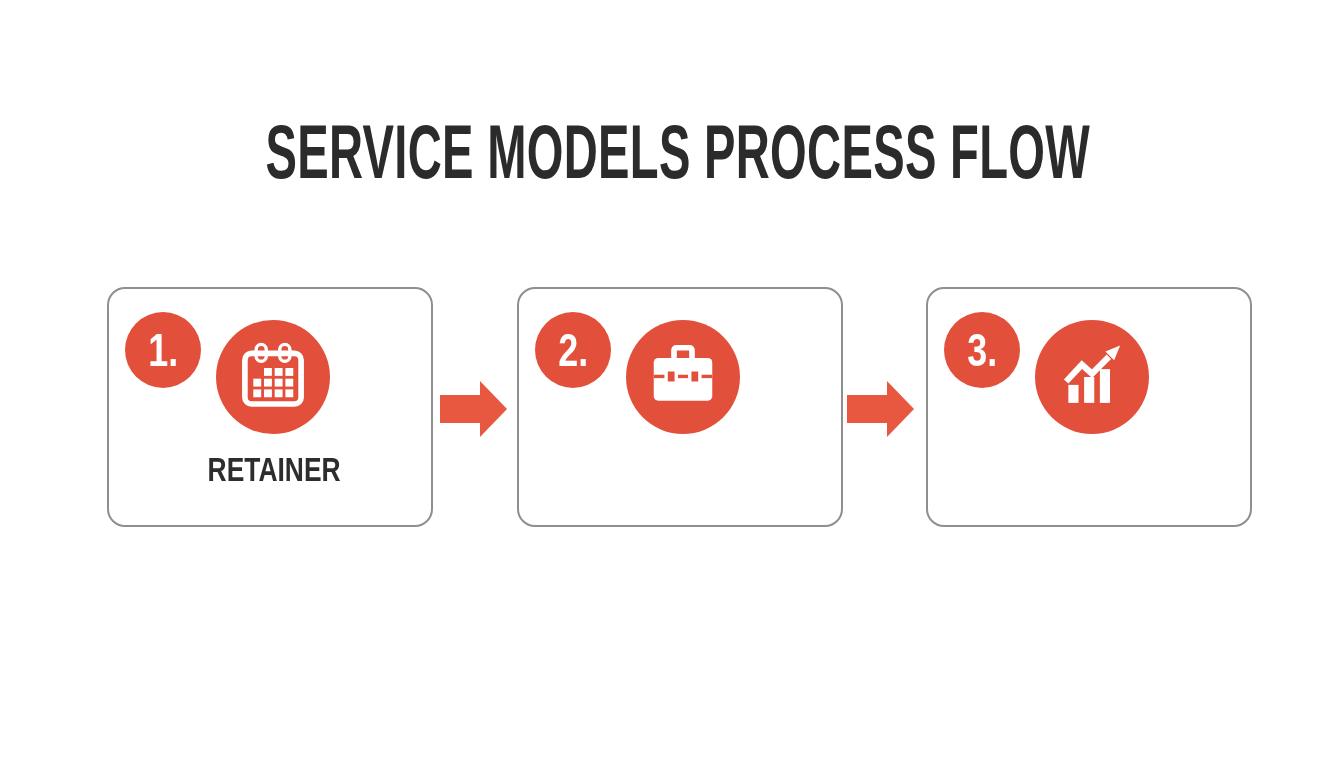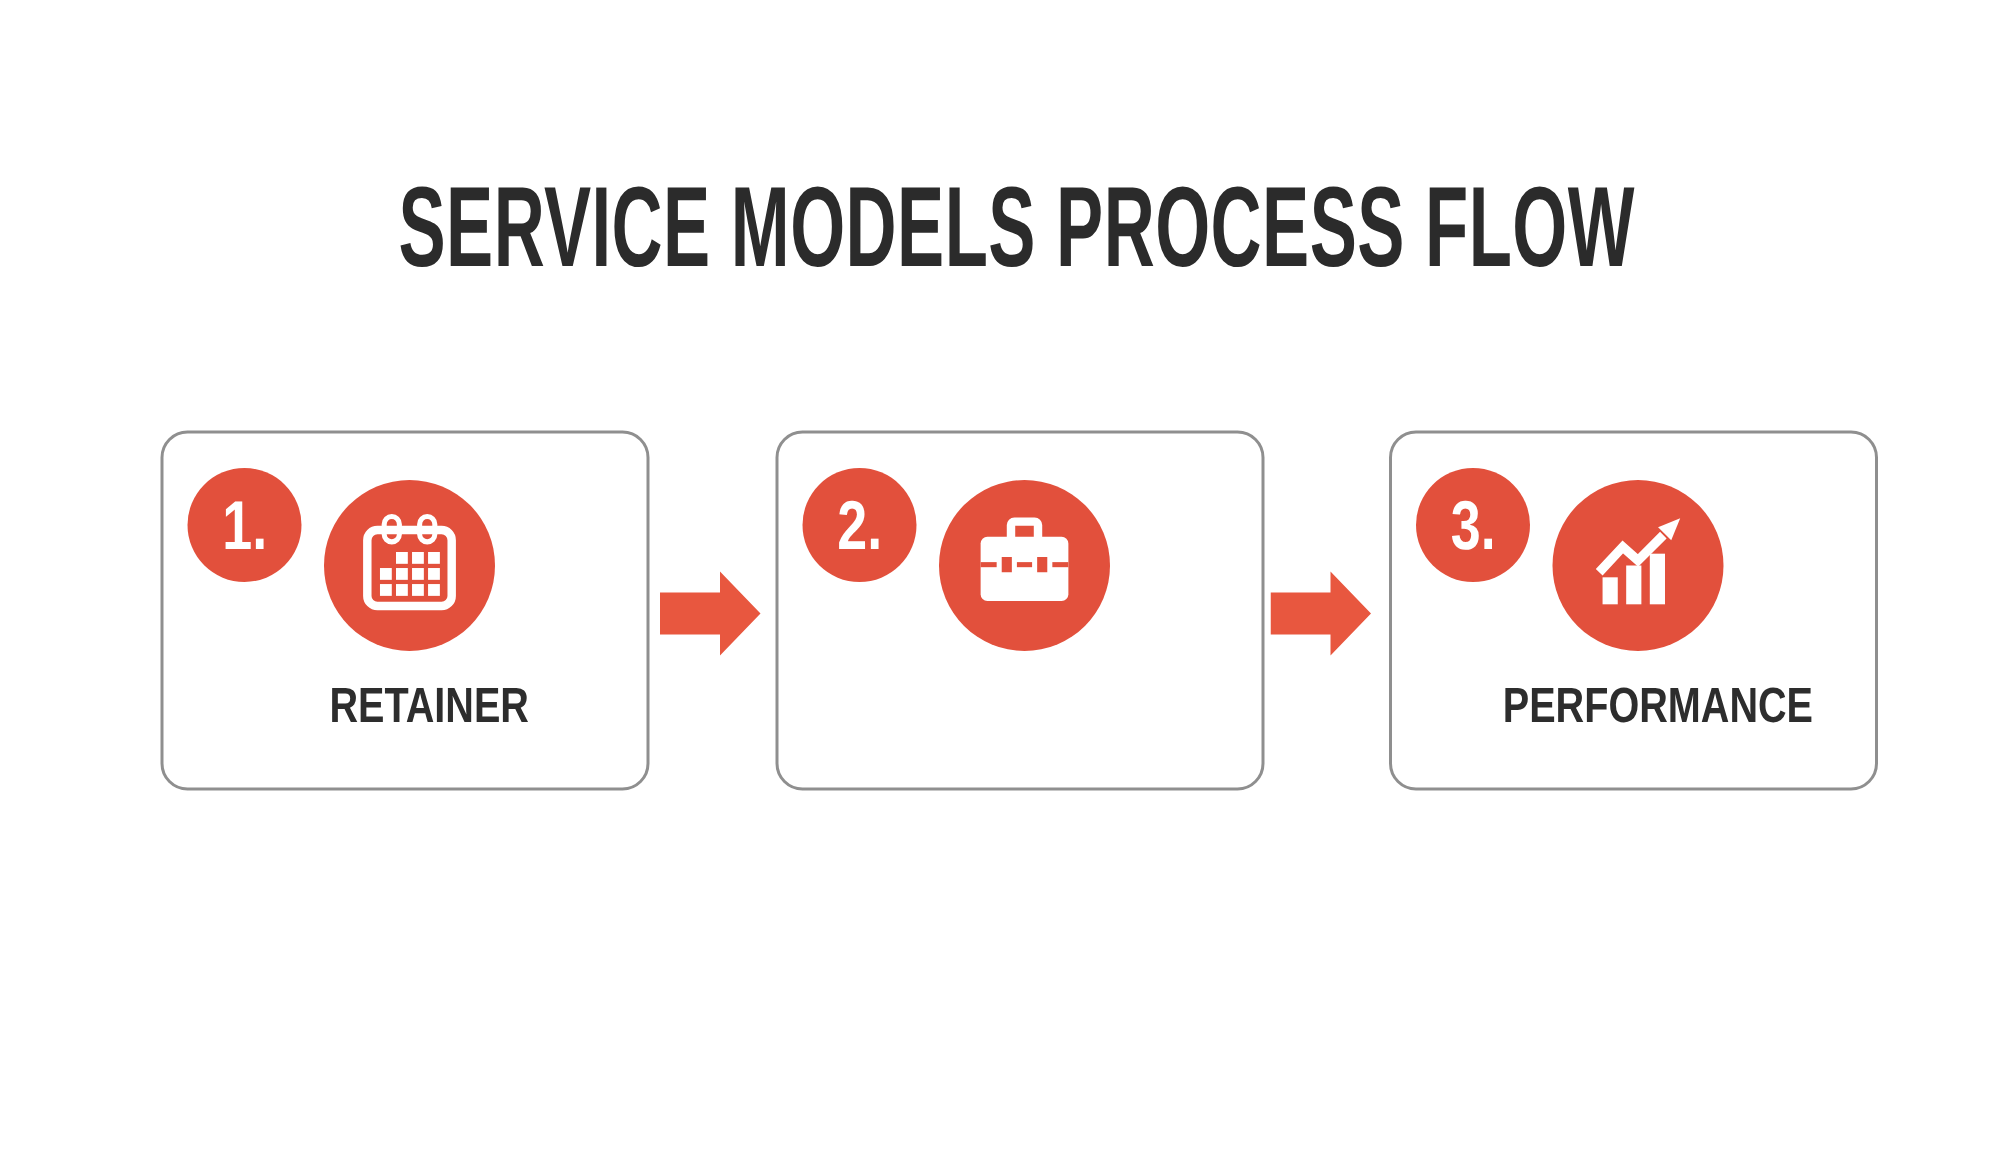--- a/index.html
+++ b/index.html
@@ -55,21 +55,21 @@
   .badge .condense{transform:scaleX(0.78);}
 
   .icon-circle{
     position:absolute;left:107px;top:31px;
     width:114px;height:114px;border-radius:50%;
     background:var(--accent);
     display:flex;align-items:center;justify-content:center;
   }
 
   .label{
-    position:absolute;left:16px;top:164px;width:100%;
+    position:absolute;left:4px;top:164px;width:100%;
     text-align:center;
     font-weight:700;font-size:33px;line-height:34px;
     color:var(--labelText);
   }
   .label .condense{transform:scaleX(0.8);}
 
   .arrow{
     position:absolute;top:380px;
     width:68px;height:58px;
   }
@@ -148,16 +148,15 @@
       </div>
     <div class="icon-circle">
       <svg width="72" height="72" viewBox="0 0 64 64">
         <rect class="icon-white" x="11" y="39" width="9" height="16"></rect>
         <rect class="icon-white" x="25" y="32" width="9" height="23"></rect>
         <rect class="icon-white" x="39" y="25" width="9" height="30"></rect>
         <polyline class="icon-stroke" points="9,36 23,21 32,29 47,14" stroke-width="5.5"></polyline>
         <polygon class="icon-white" points="57,4 51.7,17.1 43.9,9.3"></polygon>
       </svg>
     </div>
-    <div class="label"><span class="condense">PERFORMANCE</span></div>
   </section>
 
 </div>
 
 </body></html>

